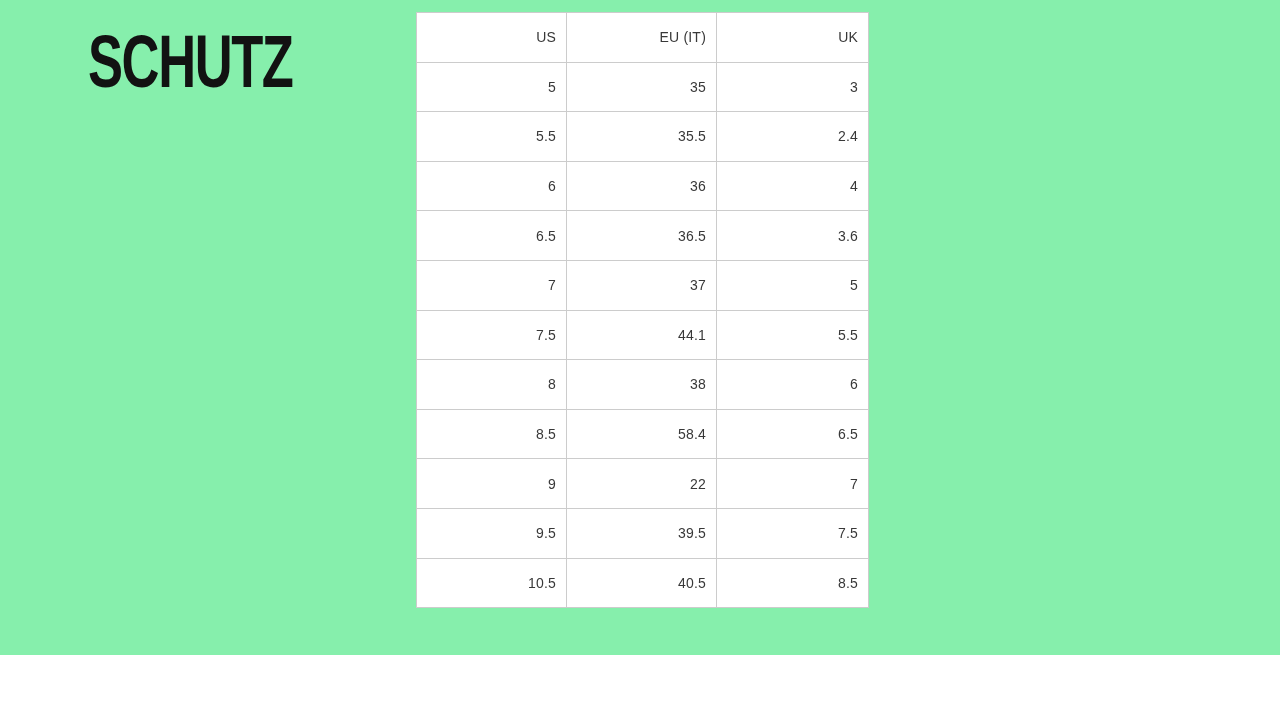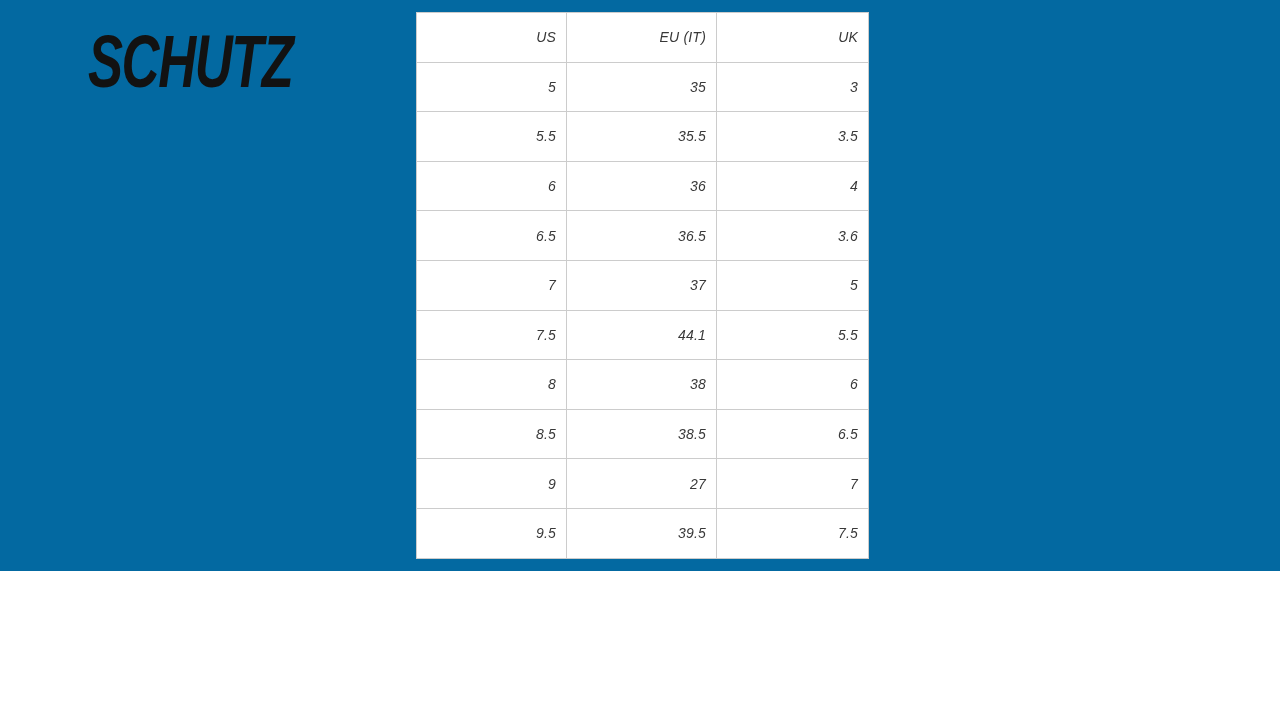--- a/index.html
+++ b/index.html
@@ -6,23 +6,22 @@
   html, body {
     width: 1280px;
     height: 720px;
     background: #ffffff;
     font-family: "Liberation Sans", sans-serif;
     overflow: hidden;
   }
   .page {
     position: relative;
     width: 1280px;
-    height: 571px;
-    background: #0369a1;
-    font-style: italic;
+    height: 655px;
+    background: #86efac;
   }
   .brand-logo {
     position: absolute;
     left: 88px;
     top: 24px;
     font-size: 75px;
     font-weight: 700;
     line-height: 1;
     color: #121212;
     letter-spacing: -2px;
@@ -77,21 +76,21 @@
     </thead>
     <tbody>
       <tr>
         <td>5</td>
         <td>35</td>
         <td>3</td>
       </tr>
       <tr>
         <td>5.5</td>
         <td>35.5</td>
-        <td>3.5</td>
+        <td>2.4</td>
       </tr>
       <tr>
         <td>6</td>
         <td>36</td>
         <td>4</td>
       </tr>
       <tr>
         <td>6.5</td>
         <td>36.5</td>
         <td>3.6</td>
@@ -106,29 +105,34 @@
         <td>44.1</td>
         <td>5.5</td>
       </tr>
       <tr>
         <td>8</td>
         <td>38</td>
         <td>6</td>
       </tr>
       <tr>
         <td>8.5</td>
-        <td>38.5</td>
+        <td>58.4</td>
         <td>6.5</td>
       </tr>
       <tr>
         <td>9</td>
-        <td>27</td>
+        <td>22</td>
         <td>7</td>
       </tr>
       <tr>
         <td>9.5</td>
         <td>39.5</td>
         <td>7.5</td>
       </tr>
+      <tr>
+        <td>10.5</td>
+        <td>40.5</td>
+        <td>8.5</td>
+      </tr>
     </tbody>
   </table>
 
 </div>
 
 </body></html>

